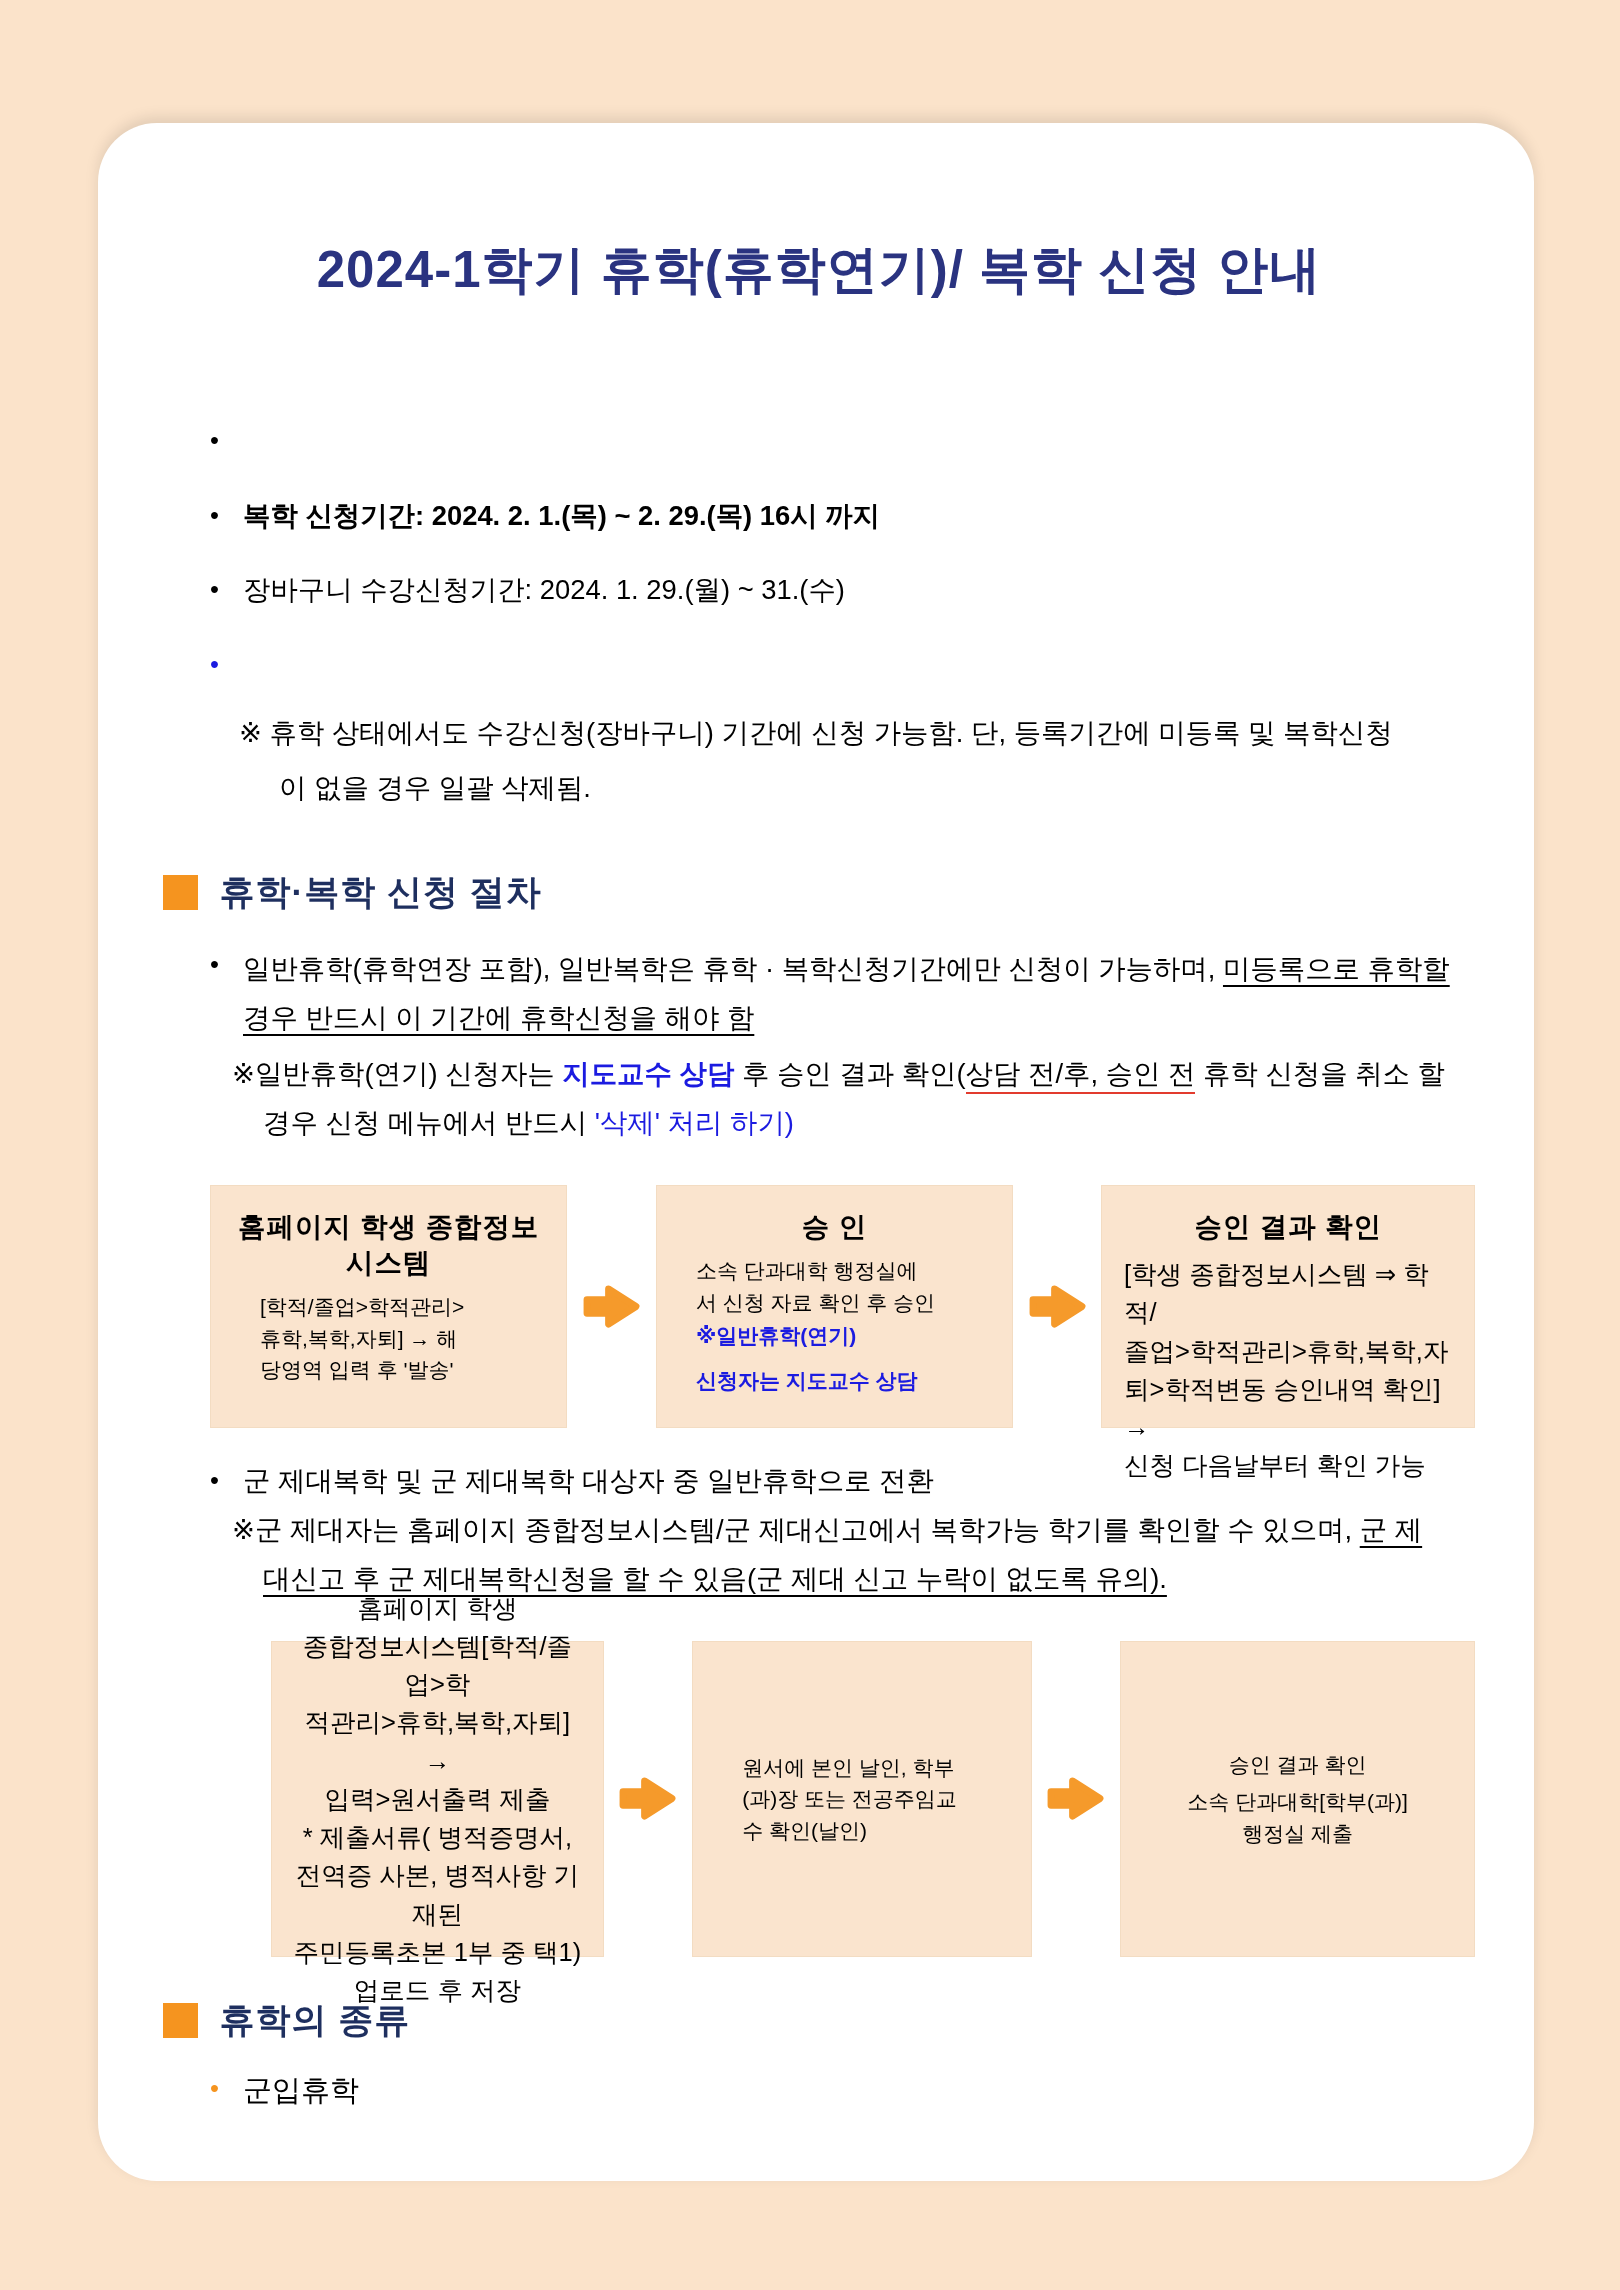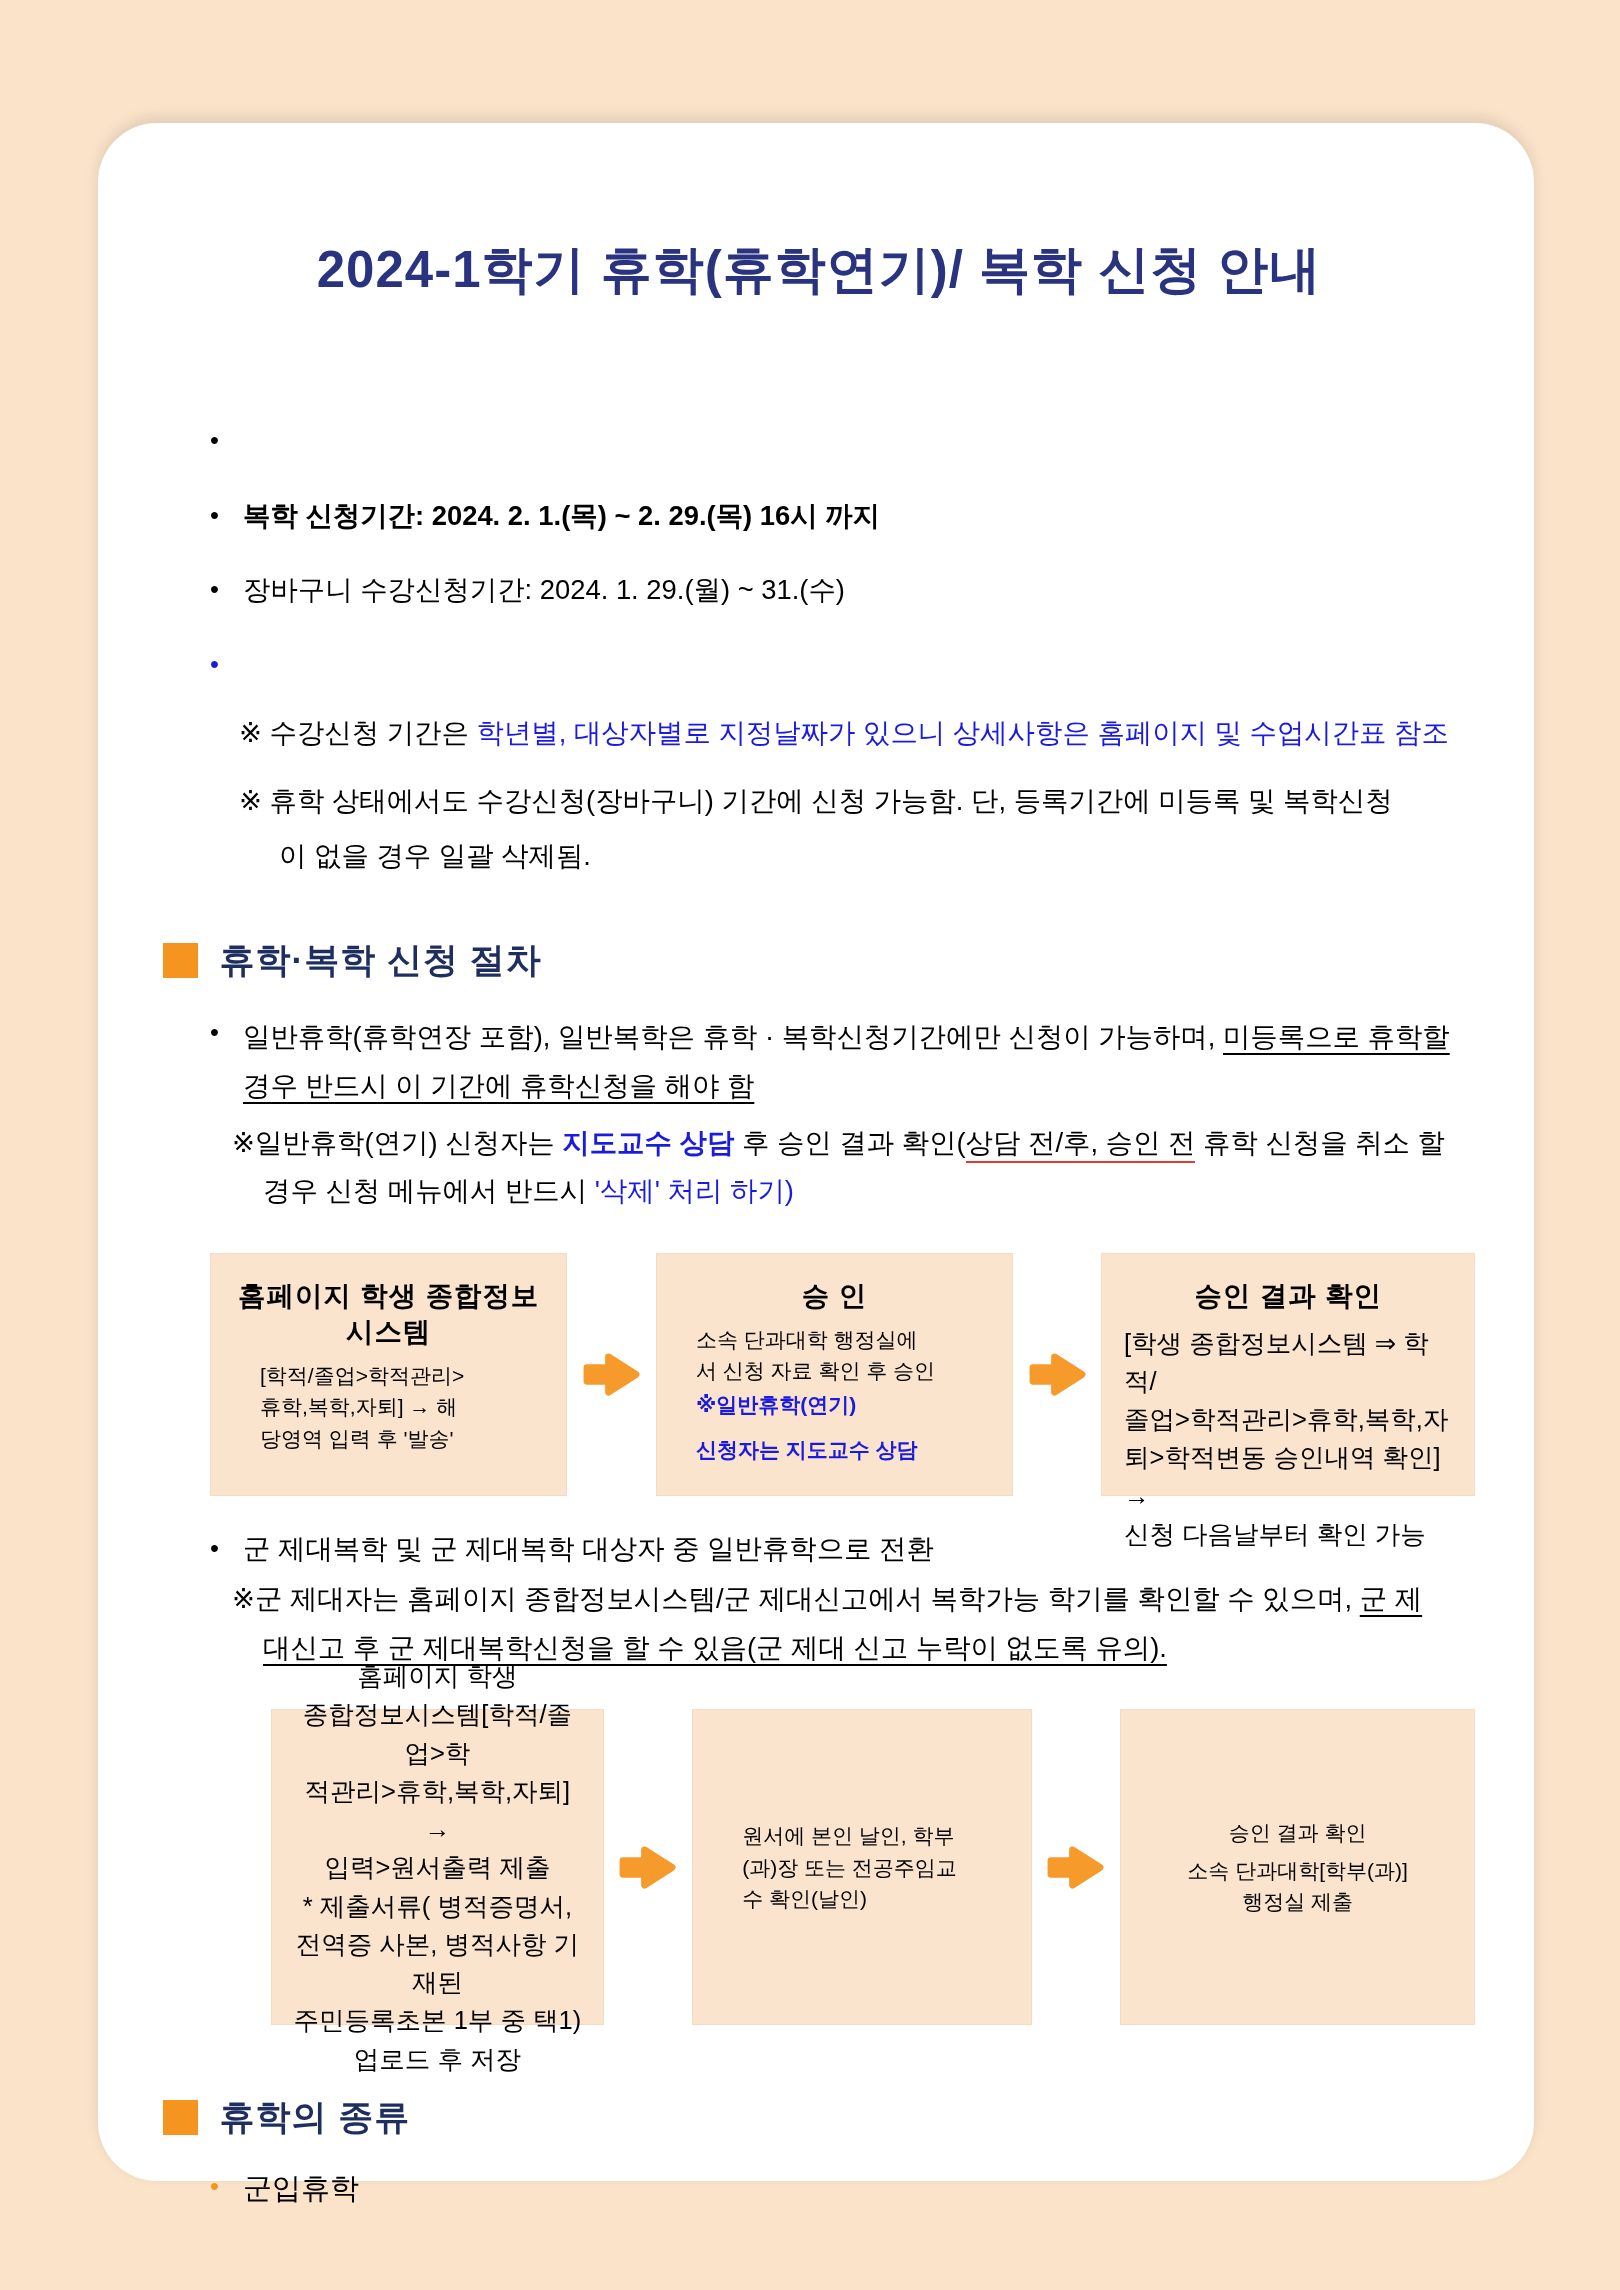--- a/index.html
+++ b/index.html
@@ -73,23 +73,20 @@
       <span class="b">복학 신청기간: 2024. 2. 1.(목) ~ 2. 29.(목) 16시 까지</span>
     </div>
     <div class="item">
       <span class="blt">•</span>
       <span>장바구니 수강신청기간: 2024. 1. 29.(월) ~ 31.(수)</span>
     </div>
     <div class="item">
       <span class="blt blue">•</span>
     </div>
 
-    <div class="note">
-      <span>※ 수강신청 기간은 </span><span class="blue">학년별, 대상자별로 지정날짜가 있으니 상세사항은 홈페이지 및 수업시간표 참조</span>
-    </div>
     <div class="note">
       <span>※ 휴학 상태에서도 수강신청(장바구니) 기간에 신청 가능함. 단, 등록기간에 미등록 및 복학신청</span>
     </div>
     <div class="cont">
       <span>이 없을 경우 일괄 삭제됨.</span>
     </div>
   </section>
 
   <section class="sec gap-lg">
     <div class="sec-head">
@@ -169,21 +166,21 @@
         <path d="M6 18 h22 v-11 l28 18 -28 18 v-11 h-22 z" fill="#f59a2b" stroke="#f59a2b" stroke-width="7" stroke-linejoin="round"></path>
       </svg>
       <div class="fbox f2box" style="width:410px;">
         <div class="fbody center" style="margin-bottom:5.9px;">승인 결과 확인</div>
         <div class="fbody center">소속 단과대학[학부(과)]
 행정실 제출</div>
       </div>
     </div>
   </section>
 
-  <section class="sec gap-lg" style="margin-top:69px;">
+  <section class="sec gap-lg" style="margin-top:40px;">
     <div class="sec-head">
       <span class="sq"></span>
       <span class="sec-title">휴학의 종류</span>
     </div>
 
     <div class="item" style="margin-top:25.5px;">
       <span class="blt orange">•</span>
       <span style="font-size:29px;">군입휴학</span>
     </div>
 

